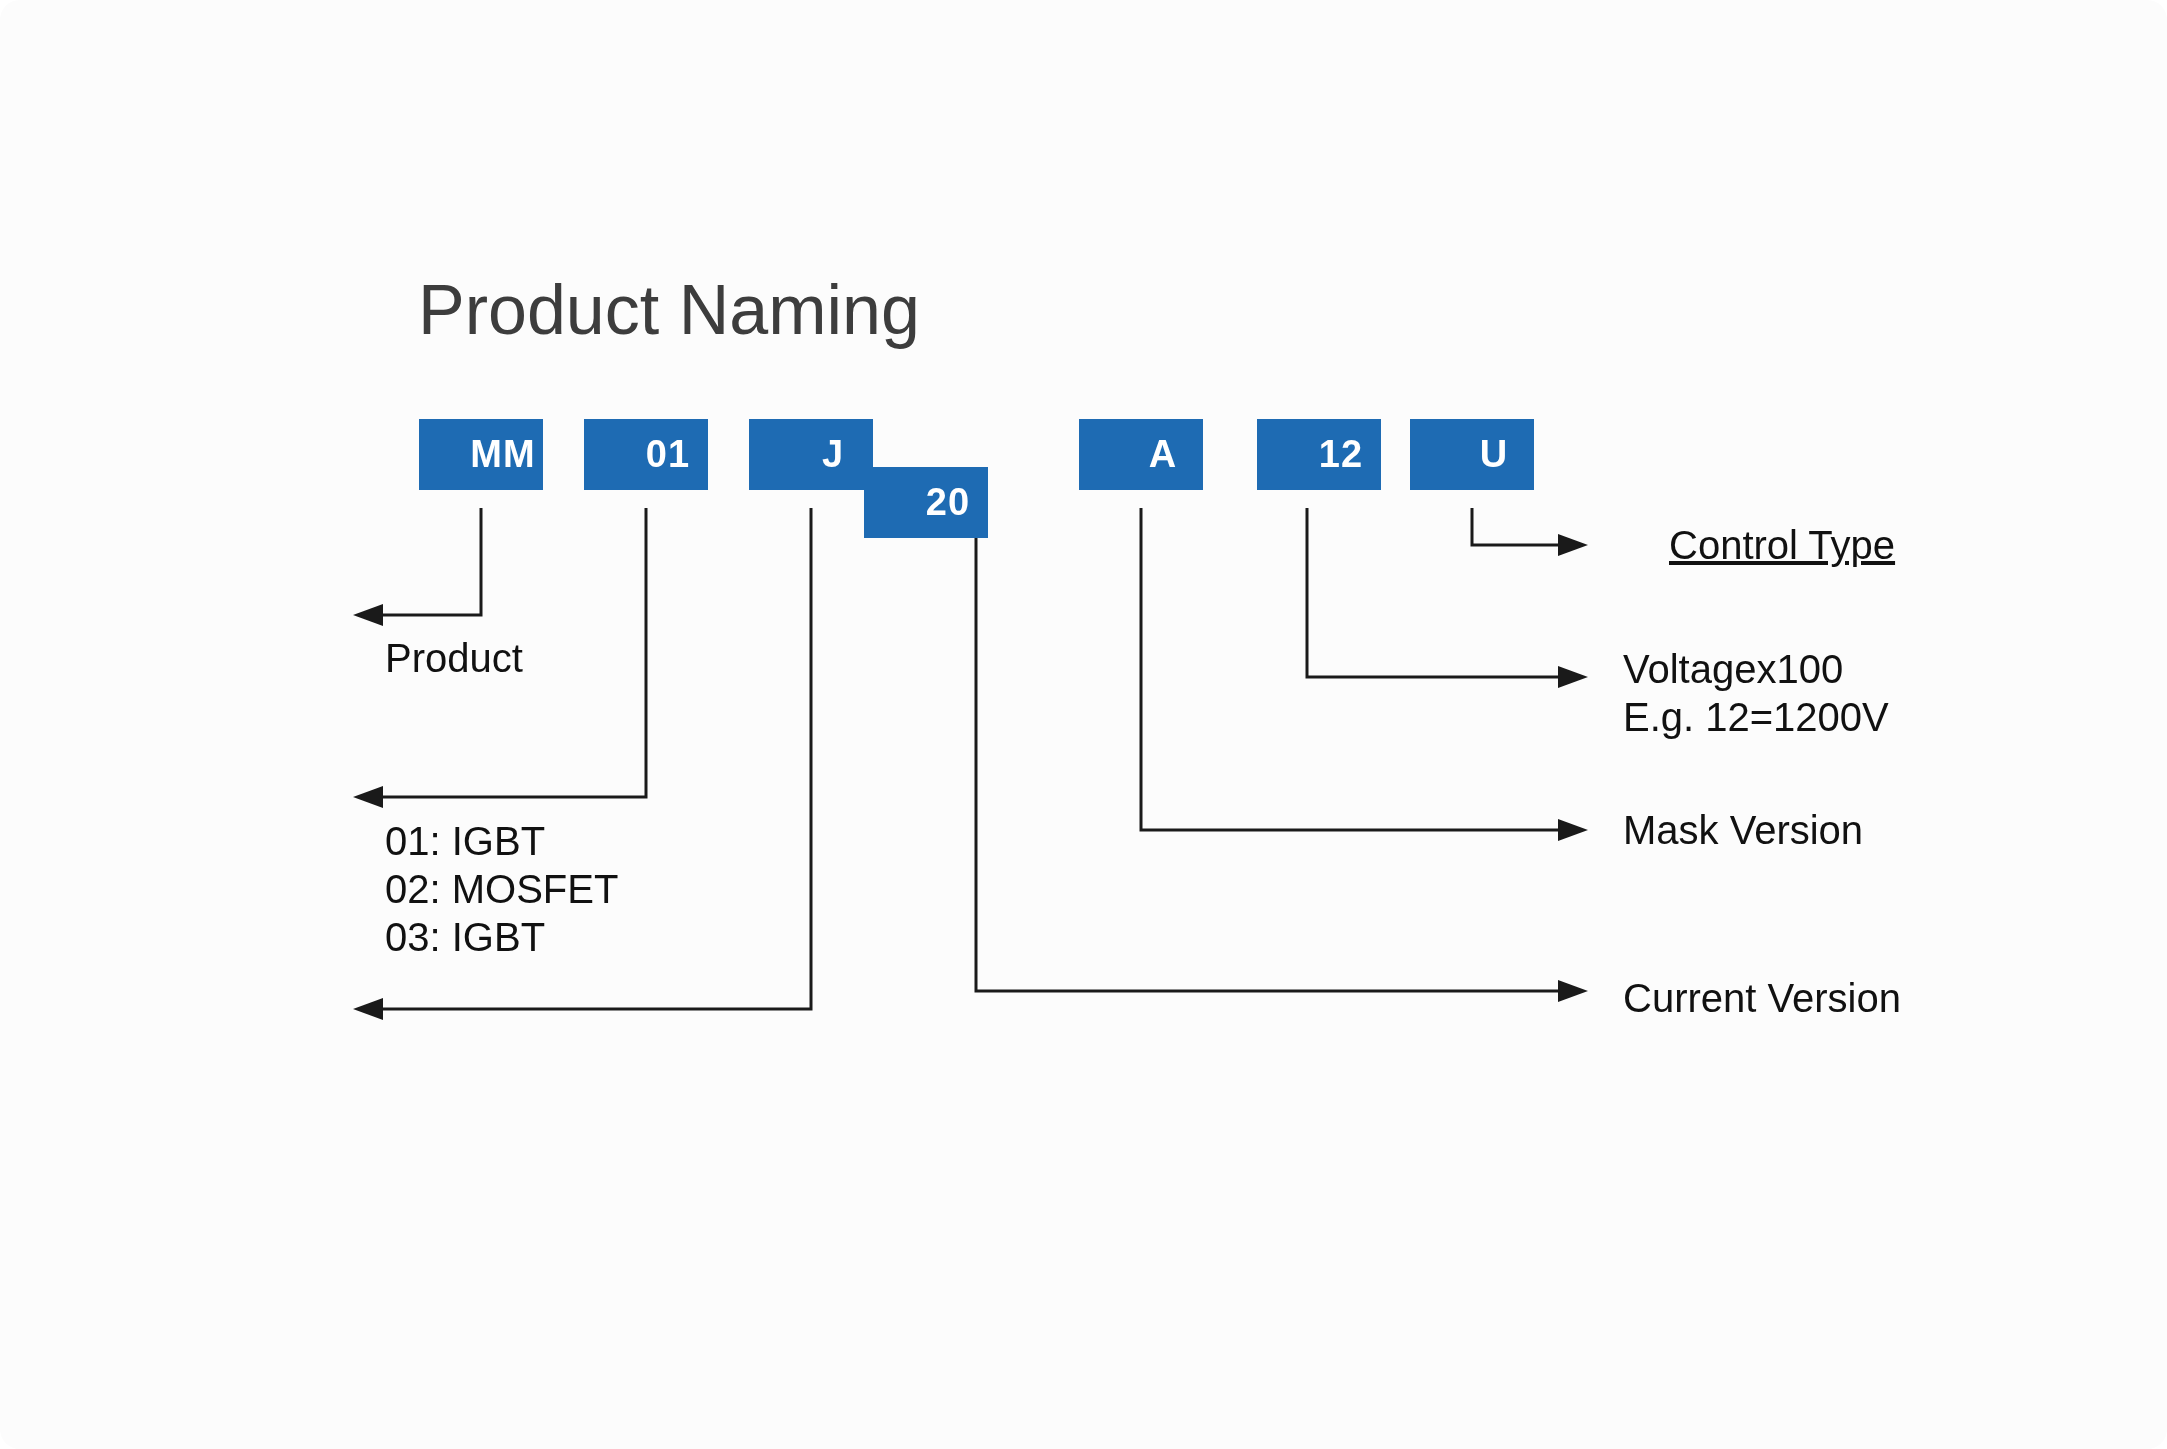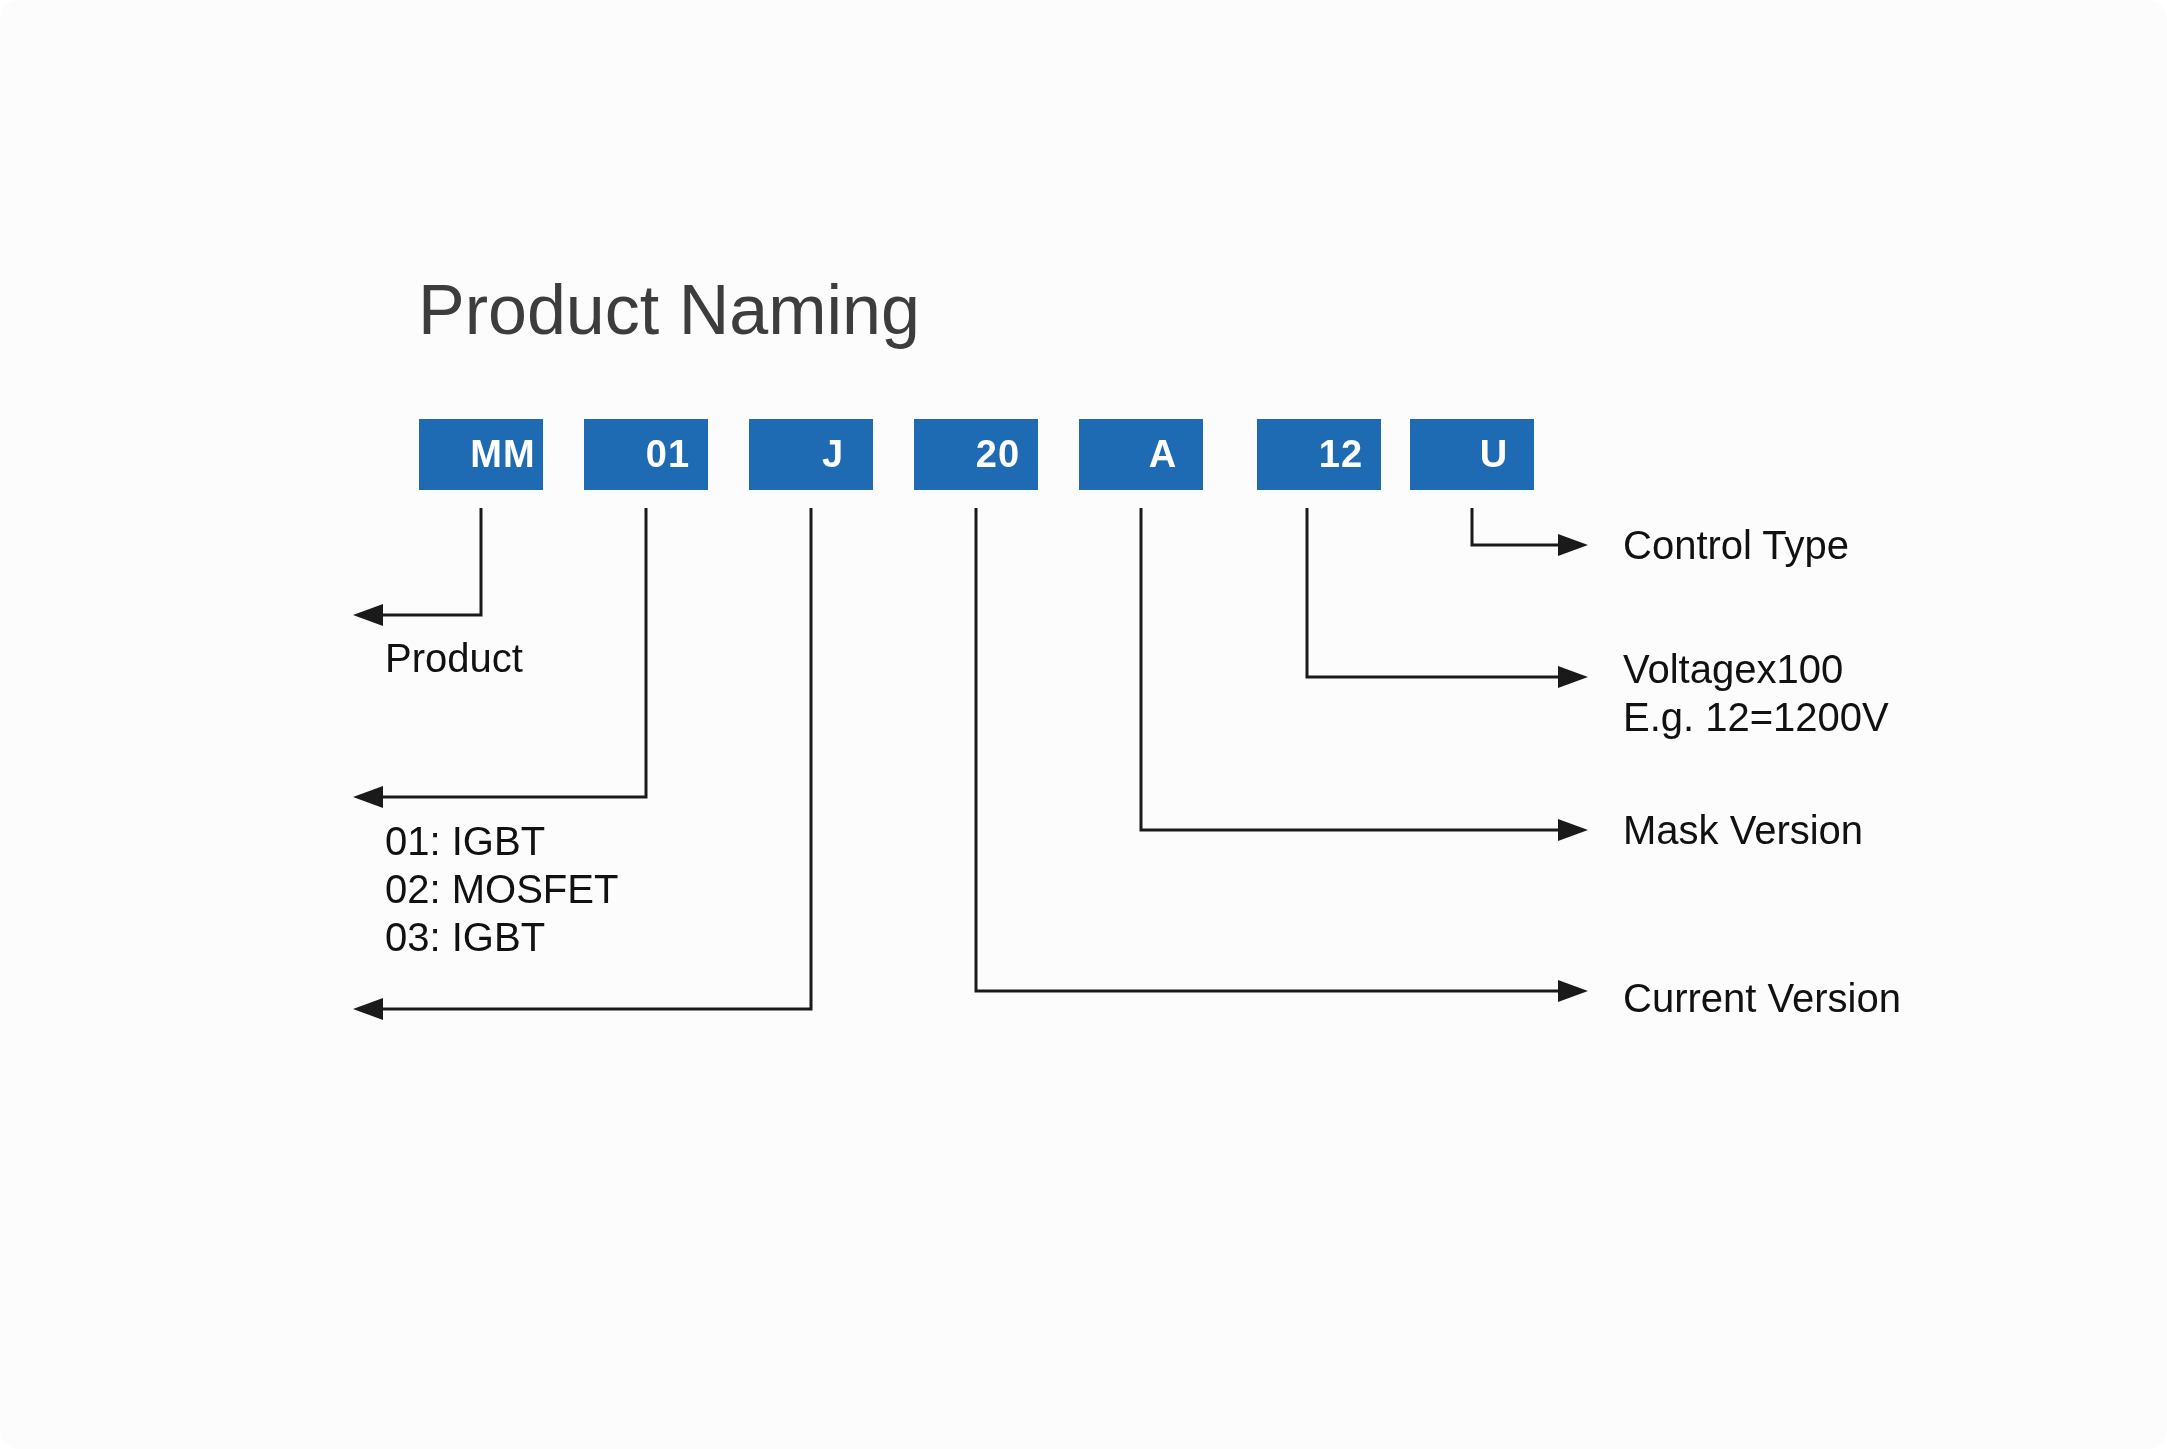--- a/index.html
+++ b/index.html
@@ -41,21 +41,21 @@
     align-items: center;
     justify-content: center;
     font-size: 38px;
     font-weight: bold;
     letter-spacing: 1px;
     padding-left: 44px;
   }
   .box-mm { left: 419px; }
   .box-01 { left: 584px; }
   .box-j  { left: 749px; }
-  .box-20 { left: 914px; }
+  .box-20 { left: 864px; margin-top: 48px; }
   .box-a  { left: 1079px; }
   .box-12 { left: 1245px; margin-left: 12px; }
   .box-u  { left: 1410px; }
 
   svg.connectors {
     position: absolute;
     left: 0; top: 0;
     width: 2167px;
     height: 1449px;
   }
@@ -72,21 +72,21 @@
   .lbl {
     position: absolute;
     font-size: 40px;
     line-height: 48px;
     color: var(--label-color);
     white-space: nowrap;
   }
   .lbl-macmic   { left: 385px;  top: 634px; }
   .lbl-devices  { left: 385px;  top: 817px; }
   .lbl-terminal { left: 385px;  top: 1030px; }
-  .lbl-control  { left: 1623px; top: 521px; }
+  .lbl-control  { left: 1669px; top: 521px; text-decoration: underline; }
   .lbl-voltage  { left: 1623px; top: 645px; }
   .lbl-mask     { left: 1623px; top: 806px; }
   .lbl-current  { left: 1623px; top: 974px; }
 </style>
 </head>
 <body>
 
 <div class="canvas">
 
   <div class="title">Product Naming</div>

